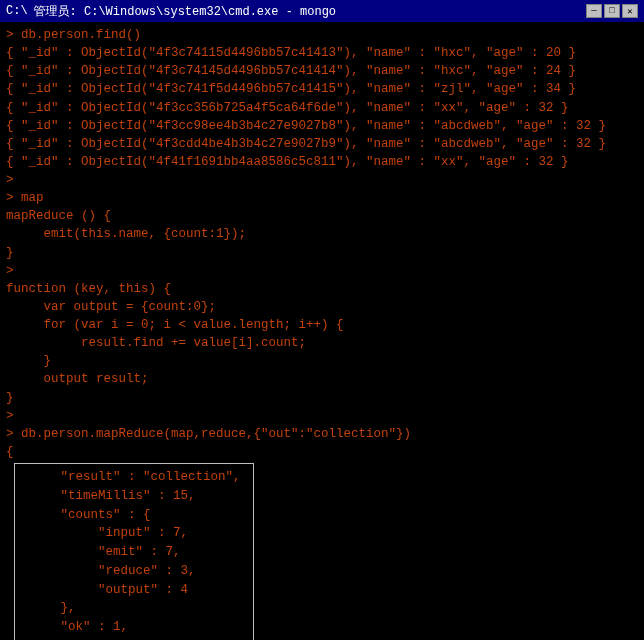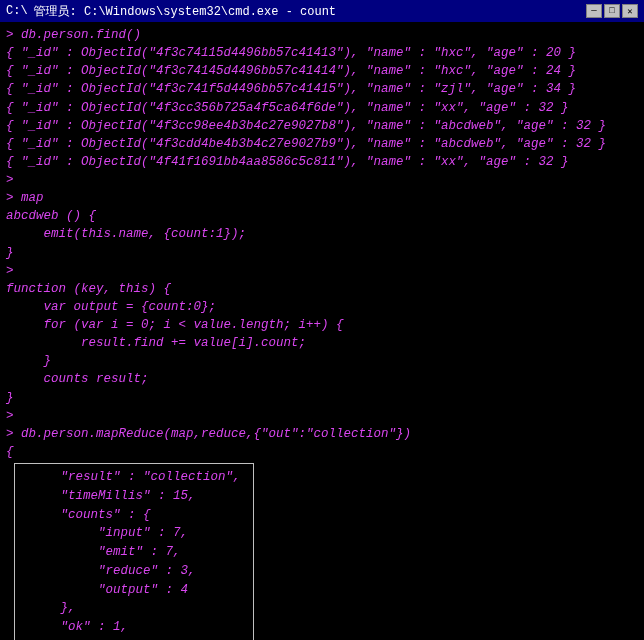--- a/index.html
+++ b/index.html
@@ -59,22 +59,21 @@
       align-items: center;
       justify-content: center;
       cursor: pointer;
     }
 
     #content {
       background: #000000;
       flex: 1;
       padding: 4px 6px;
       overflow: hidden;
-      color: #d946ef;
-      font-style: italic;
+      color: #c2410c;
     }
 
     .line {
       line-height: 1.45;
       white-space: pre;
       font-size: 12.5px;
     }
 
     .result-box {
       border: 1px solid #c0c0c0;
@@ -88,21 +87,21 @@
       line-height: 1.5;
     }
   </style>
 </head>
 <body>
 
 <div id="window">
   <div id="titlebar">
     <div id="titlebar-left">
       <span>C:\</span>
-      <span>管理员:  C:\Windows\system32\cmd.exe - count</span>
+      <span>管理员:  C:\Windows\system32\cmd.exe - mongo</span>
     </div>
     <div id="titlebar-controls">
       <div class="titlebar-btn">─</div>
       <div class="titlebar-btn">□</div>
       <div class="titlebar-btn">✕</div>
     </div>
   </div>
 
   <div id="content">
 
@@ -112,30 +111,30 @@
         <div class="line">{ "_id" : ObjectId("4f3c74145d4496bb57c41414"), "name" : "hxc", "age" : 24 }</div>
         <div class="line">{ "_id" : ObjectId("4f3c741f5d4496bb57c41415"), "name" : "zjl", "age" : 34 }</div>
         <div class="line">{ "_id" : ObjectId("4f3cc356b725a4f5ca64f6de"), "name" : "xx", "age" : 32 }</div>
         <div class="line">{ "_id" : ObjectId("4f3cc98ee4b3b4c27e9027b8"), "name" : "abcdweb", "age" : 32 }</div>
         <div class="line"></div>
         <div class="line">{ "_id" : ObjectId("4f3cdd4be4b3b4c27e9027b9"), "name" : "abcdweb", "age" : 32 }</div>
         <div class="line"></div>
         <div class="line">{ "_id" : ObjectId("4f41f1691bb4aa8586c5c811"), "name" : "xx", "age" : 32 }</div>
         <div class="line">&gt;</div>
         <div class="line">&gt; map</div>
-        <div class="line">abcdweb () {</div>
+        <div class="line">mapReduce () {</div>
         <div class="line">     emit(this.name, {count:1});</div>
         <div class="line">}</div>
         <div class="line">&gt;</div>
         <div class="line">function (key, this) {</div>
         <div class="line">     var output = {count:0};</div>
         <div class="line">     for (var i = 0; i &lt; value.length; i++) {</div>
         <div class="line">          result.find += value[i].count;</div>
         <div class="line">     }</div>
-        <div class="line">     counts result;</div>
+        <div class="line">     output result;</div>
         <div class="line">}</div>
         <div class="line">&gt;</div>
         <div class="line">&gt; db.person.mapReduce(map,reduce,{"out":"collection"})</div>
         <div class="line">{</div>
       </div>
     <div id="result-section">
       <div class="result-box" id="result-box"><div class="line">     "result" : "collection",</div><div class="line">     "timeMillis" : 15,</div><div class="line">     "counts" : {</div><div class="line">          "input" : 7,</div><div class="line">          "emit" : 7,</div><div class="line">          "reduce" : 3,</div><div class="line">          "output" : 4</div><div class="line">     },</div><div class="line">     "ok" : 1,</div></div>
     </div>
 
   </div>

